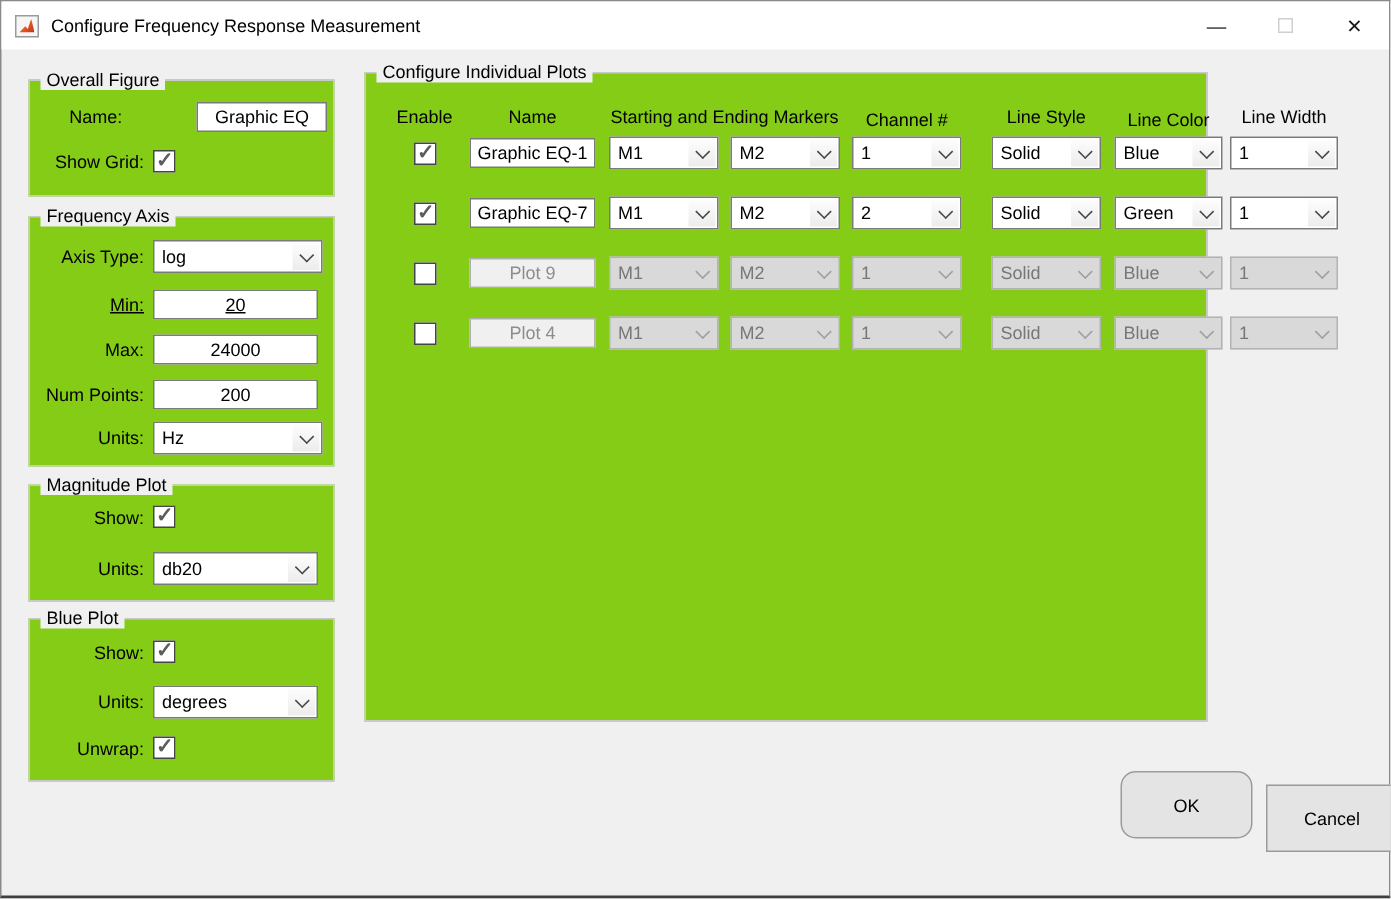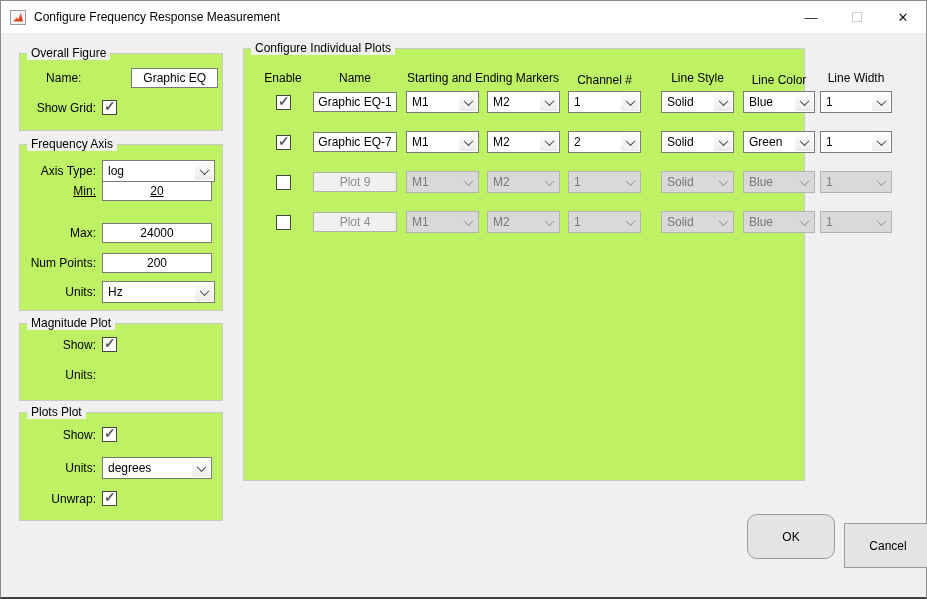--- a/index.html
+++ b/index.html
@@ -39,21 +39,21 @@
   .win-controls { margin-left: auto; display: flex; height: 32px; }
   .win-btn {
     width: 46px; height: 32px; display: flex; align-items: center; justify-content: center;
     font-size: 13px; color: #1a1a1a;
   }
   .win-btn .box { width: 10px; height: 10px; border: 1px solid #cfcfcf; display: block; }
   
   .group {
     position: absolute;
     border: 1px solid #c9c9c9;
-    background: #bef264;
+    background: #84cc16;
   }
   .group > .legend {
     position: absolute; top: -8px; left: 7px;
     background: #f0f0f0; padding: 0 4px; font-size: 12px; white-space: nowrap;
   }
   .lrow { position: absolute; left: 4px; right: 4px; display: flex; align-items: center; }
   .lrow .lbl { width: 78px; text-align: right; padding-right: 6px; white-space: nowrap; }
   
   .tfield {
     display: inline-flex; align-items: center; justify-content: center;
@@ -151,21 +151,21 @@
     <span class="legend">Frequency Axis</span>
     <div class="lrow" style="top:15px;">
       <span class="lbl">Axis Type:</span>
       <span class="combo" style="width:113px;">
         <span>log</span>
         <span class="arrow">
             <i></i>
           </span>
       </span>
     </div>
-    <div class="lrow" style="top:36px;text-decoration:underline;">
+    <div class="lrow" style="top:48px;text-decoration:underline;">
       <span class="lbl">Min:</span>
       <span class="tfield" style="width:110px;">20</span>
     </div>
     <div class="lrow" style="top:78px;">
       <span class="lbl">Max:</span>
       <span class="tfield" style="width:110px;">24000</span>
     </div>
     <div class="lrow" style="top:108px;">
       <span class="lbl">Num Points:</span>
       <span class="tfield" style="width:110px;">200</span>
@@ -182,25 +182,31 @@
   </div>
 
   <div class="group" style="left:18px; top:322px; width:204px; height:78px;">
     <span class="legend">Magnitude Plot</span>
     <div class="lrow" style="top:13px;">
       <span class="lbl">Show:</span>
       <span class="checkbox checked"></span>
     </div>
     <div class="lrow" style="top:44px;">
       <span class="lbl">Units:</span>
+      <span class="combo" style="width:110px;">
+        <span>db20</span>
+        <span class="arrow">
+            <i></i>
+          </span>
+      </span>
     </div>
   </div>
 
   <div class="group" style="left:18px; top:411px; width:204px; height:109px;">
-    <span class="legend">Plots Plot</span>
+    <span class="legend">Blue Plot</span>
     <div class="lrow" style="top:14px;">
       <span class="lbl">Show:</span>
       <span class="checkbox checked"></span>
     </div>
     <div class="lrow" style="top:44px;">
       <span class="lbl">Units:</span>
       <span class="combo" style="width:110px;">
         <span>degrees</span>
         <span class="arrow">
             <i></i>

